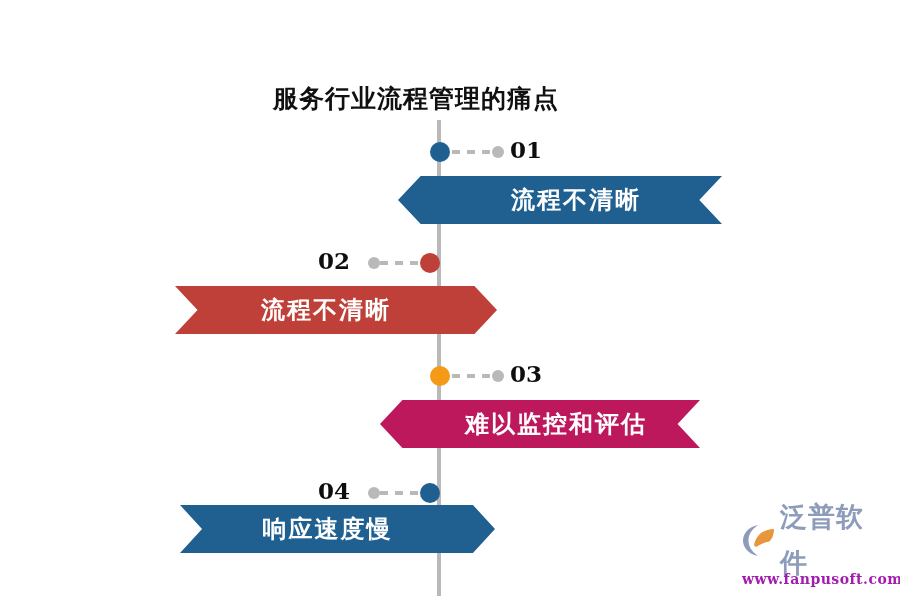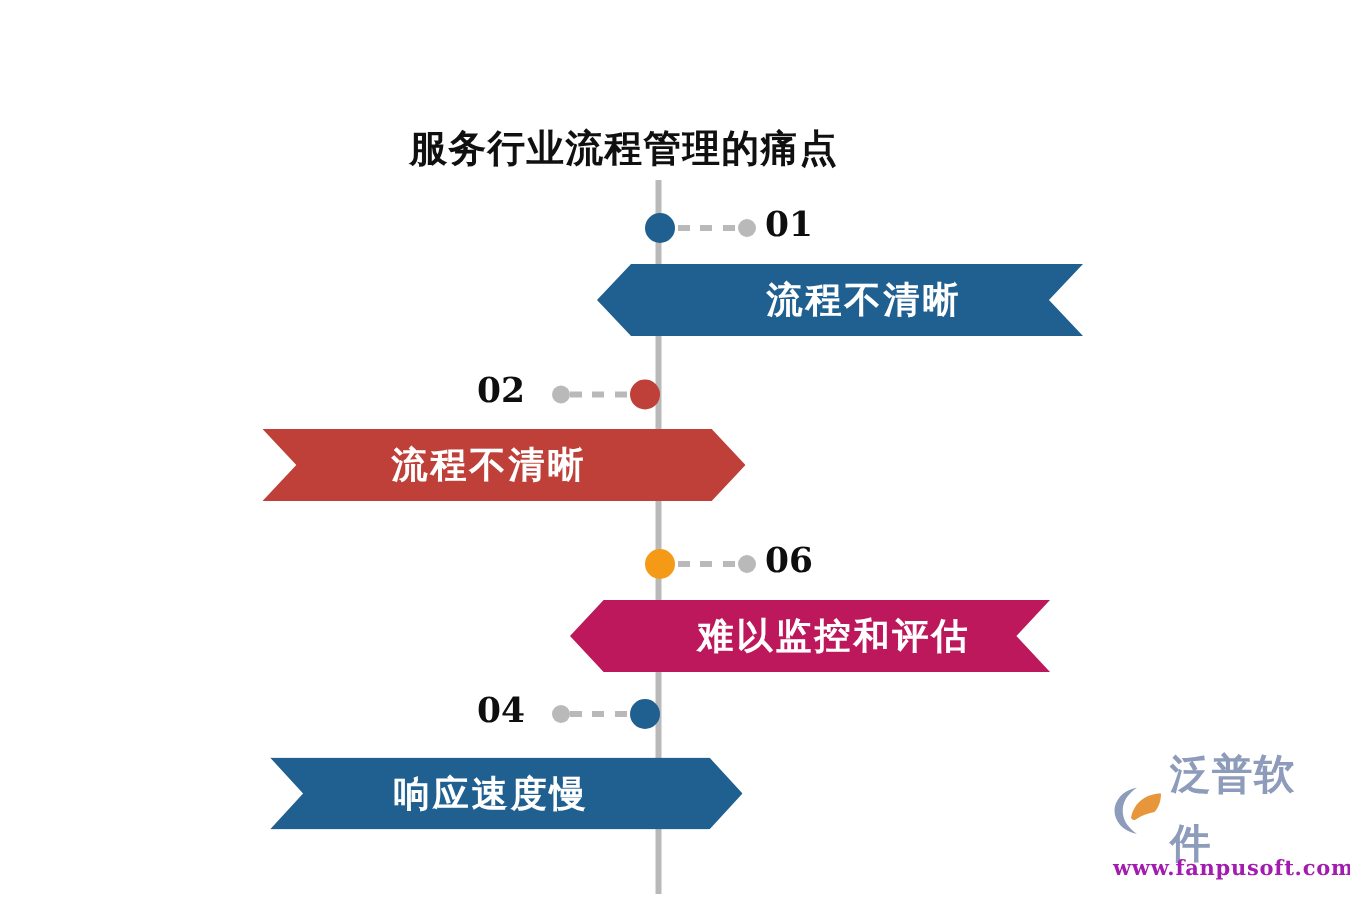--- a/index.html
+++ b/index.html
@@ -180,27 +180,27 @@
     <div class="dot-main" style="left:102px; background:#BF4038;"></div>
   </div>
   <div class="ribbon dir-right label-left" style="left:175px; top:286px; width:322px; background:#BF4038;">
     <span class="ribbon-label">流程不清晰</span>
   </div>
 
   <div class="connector" style="left:430px; top:366px; width:112px;">
     <div class="dot-main" style="left:0px; background:#F59A16;"></div>
     <div class="dashes" style="left:22px; width:48px;"></div>
     <div class="dot-small" style="left:62px;"></div>
-    <div class="num" style="left:80px;">06</div>
+    <div class="num" style="left:80px;">03</div>
   </div>
   <div class="ribbon dir-left label-right" style="left:380px; top:400px; width:320px; background:#be185d;">
     <span class="ribbon-label">难以监控和评估</span>
   </div>
 
-  <div class="connector" style="left:318px; top:466px; width:132px;">
+  <div class="connector" style="left:318px; top:483px; width:132px;">
     <div class="num" style="left:0px;">04</div>
     <div class="dot-small" style="left:50px;"></div>
     <div class="dashes" style="left:62px; width:48px;"></div>
     <div class="dot-main" style="left:102px; background:#1F6091;"></div>
   </div>
   <div class="ribbon dir-right label-left" style="left:180px; top:505px; width:315px; background:#1F6091;">
     <span class="ribbon-label">响应速度慢</span>
   </div>
 
   <div class="logo">

